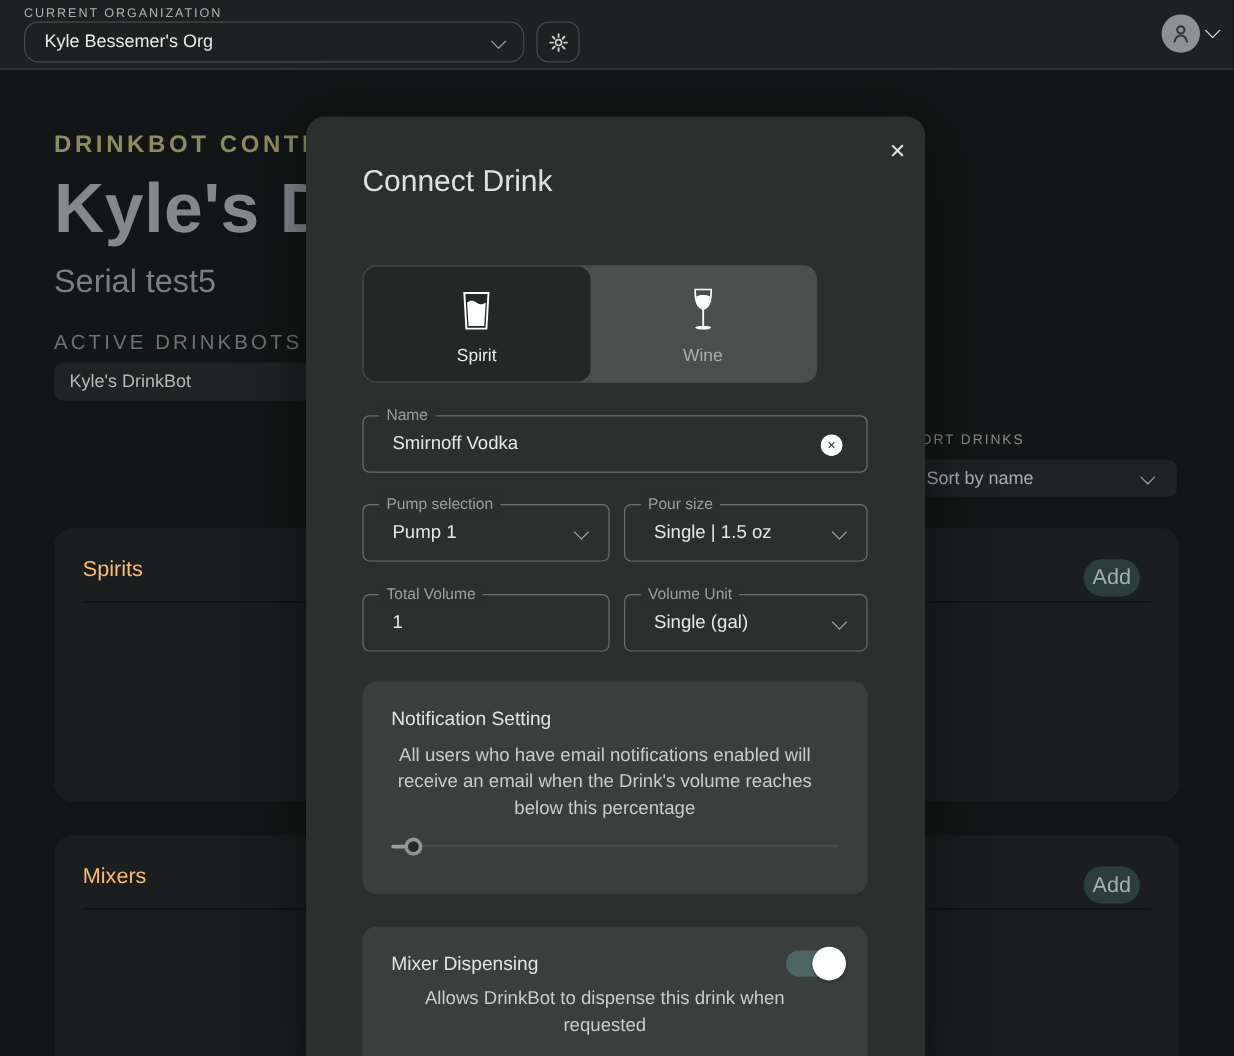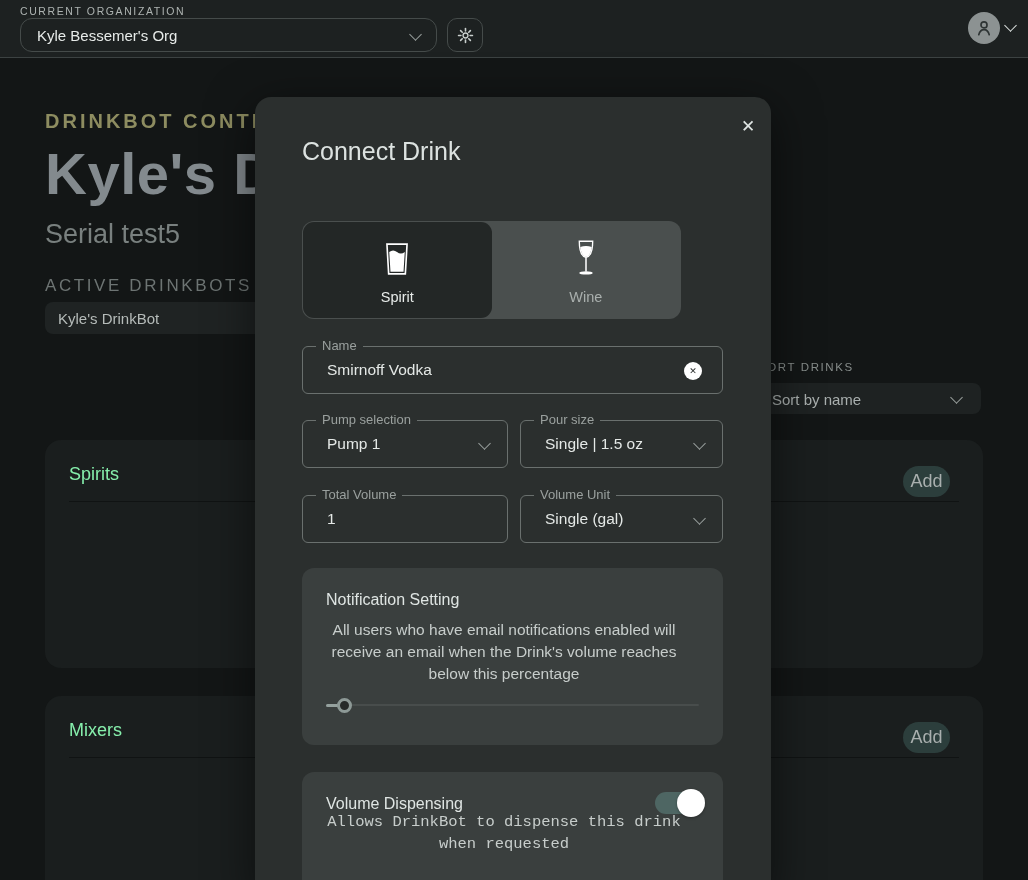--- a/index.html
+++ b/index.html
@@ -33,21 +33,21 @@
   .active-chip .val{position:absolute;left:13px;top:50%;transform:translateY(-50%);font-size:15px;color:#b5bbb9;}
 
   .sort-label{left:758px;top:361px;font-size:11.5px;letter-spacing:1.6px;color:#878d8b;}
   .sort-select{left:746px;top:383px;width:235px;height:31px;background:#1e2222;border-radius:8px;}
   .sort-select .val{position:absolute;left:26px;top:50%;transform:translateY(-50%);font-size:15px;color:#a9afae;}
   .sort-select .chev{position:absolute;right:20px;top:10px;}
 
   .card{width:938px;left:45px;background:#1a1e1e;border-radius:16px;}
   .card-spirits{top:440px;height:228px;}
   .card-mixers{top:696px;height:200px;}
-  .card .sec-title{position:absolute;left:24px;top:24px;font-size:18px;font-weight:500;color:#86efac;}
+  .card .sec-title{position:absolute;left:24px;top:24px;font-size:18px;font-weight:500;color:#fdba74;}
   .card .add-btn{position:absolute;right:33px;top:26px;width:47px;height:31px;border-radius:16px;background:#2c3e3c;border:none;color:#a9afae;font-size:18px;font-family:inherit;display:flex;align-items:center;justify-content:center;cursor:pointer;}
   .card .divider{position:absolute;left:24px;right:24px;top:61px;height:1px;background:#101313;}
 
   
   .modal{left:255px;top:97px;width:516px;height:800px;background:#2b2f2e;border-radius:16px;box-shadow:0 12px 48px rgba(0,0,0,.55);}
   .modal-close{position:absolute;left:480px;top:16px;width:26px;height:26px;background:none;border:none;color:#dfe5e3;font-size:17px;display:flex;align-items:center;justify-content:center;cursor:pointer;padding:0;}
   .modal-title{position:absolute;left:47px;top:40px;font-size:25px;font-weight:500;color:#dce2e0;}
 
   .tabs{position:absolute;left:47px;top:124px;width:379px;height:98px;background:#4a4f4e;border-radius:12px;display:flex;box-sizing:border-box;padding:1px;}
   .tab{flex:1;display:flex;flex-direction:column;align-items:center;justify-content:center;gap:7px;border-radius:11px;cursor:pointer;}
@@ -72,21 +72,21 @@
   .panel .ptitle{position:absolute;left:24px;top:23px;font-size:16px;font-weight:500;color:#dfe5e3;}
   .panel .pdesc{position:absolute;left:24px;top:51px;width:356px;font-size:15.5px;line-height:22px;color:#c7cdcb;text-align:center;}
 
   .slider{position:absolute;left:24px;right:24px;top:129px;height:16px;}
   .slider .track{position:absolute;left:0;right:0;top:7px;height:2px;background:#484d4c;border-radius:1px;}
   .slider .fill{position:absolute;left:0;top:6.5px;width:14px;height:3px;background:#95a19e;border-radius:2px;}
   .slider .thumb{position:absolute;left:11px;top:0.5px;width:9px;height:9px;border-radius:50%;background:#262a29;border:3px solid #8d9996;}
 
   .toggle{position:absolute;right:24px;top:20px;width:44px;height:22px;border-radius:11px;background:#4e6663;cursor:pointer;}
   .toggle .knob{position:absolute;right:-6px;top:-3px;width:28px;height:28px;border-radius:50%;background:#fff;box-shadow:0 1px 3px rgba(0,0,0,.3);}
-  .panel-dispense .pdesc{top:39px;font-family:Liberation Mono, monospace;}
+  .panel-dispense .pdesc{top:50px;}
 </style>
 </head>
 <body>
 
 <header class="abs topbar">
   <div class="abs org-label">CURRENT ORGANIZATION</div>
   <div class="abs org-select">
     <span class="val">Kyle Bessemer's Org</span>
     <span class="chev"></span>
   </div>
@@ -196,19 +196,19 @@
     <div class="ptitle">Notification Setting</div>
     <div class="pdesc">All users who have email notifications enabled will receive an email when the Drink's volume reaches below this percentage</div>
     <div class="slider">
       <div class="track"></div>
       <div class="fill"></div>
       <div class="thumb"></div>
     </div>
   </div>
 
   <div class="panel panel-dispense">
-    <div class="ptitle">Volume Dispensing</div>
+    <div class="ptitle">Mixer Dispensing</div>
     <div class="toggle">
       <div class="knob"></div>
     </div>
     <div class="pdesc">Allows DrinkBot to dispense this drink when requested</div>
   </div>
 </div>
 
 </body></html>

